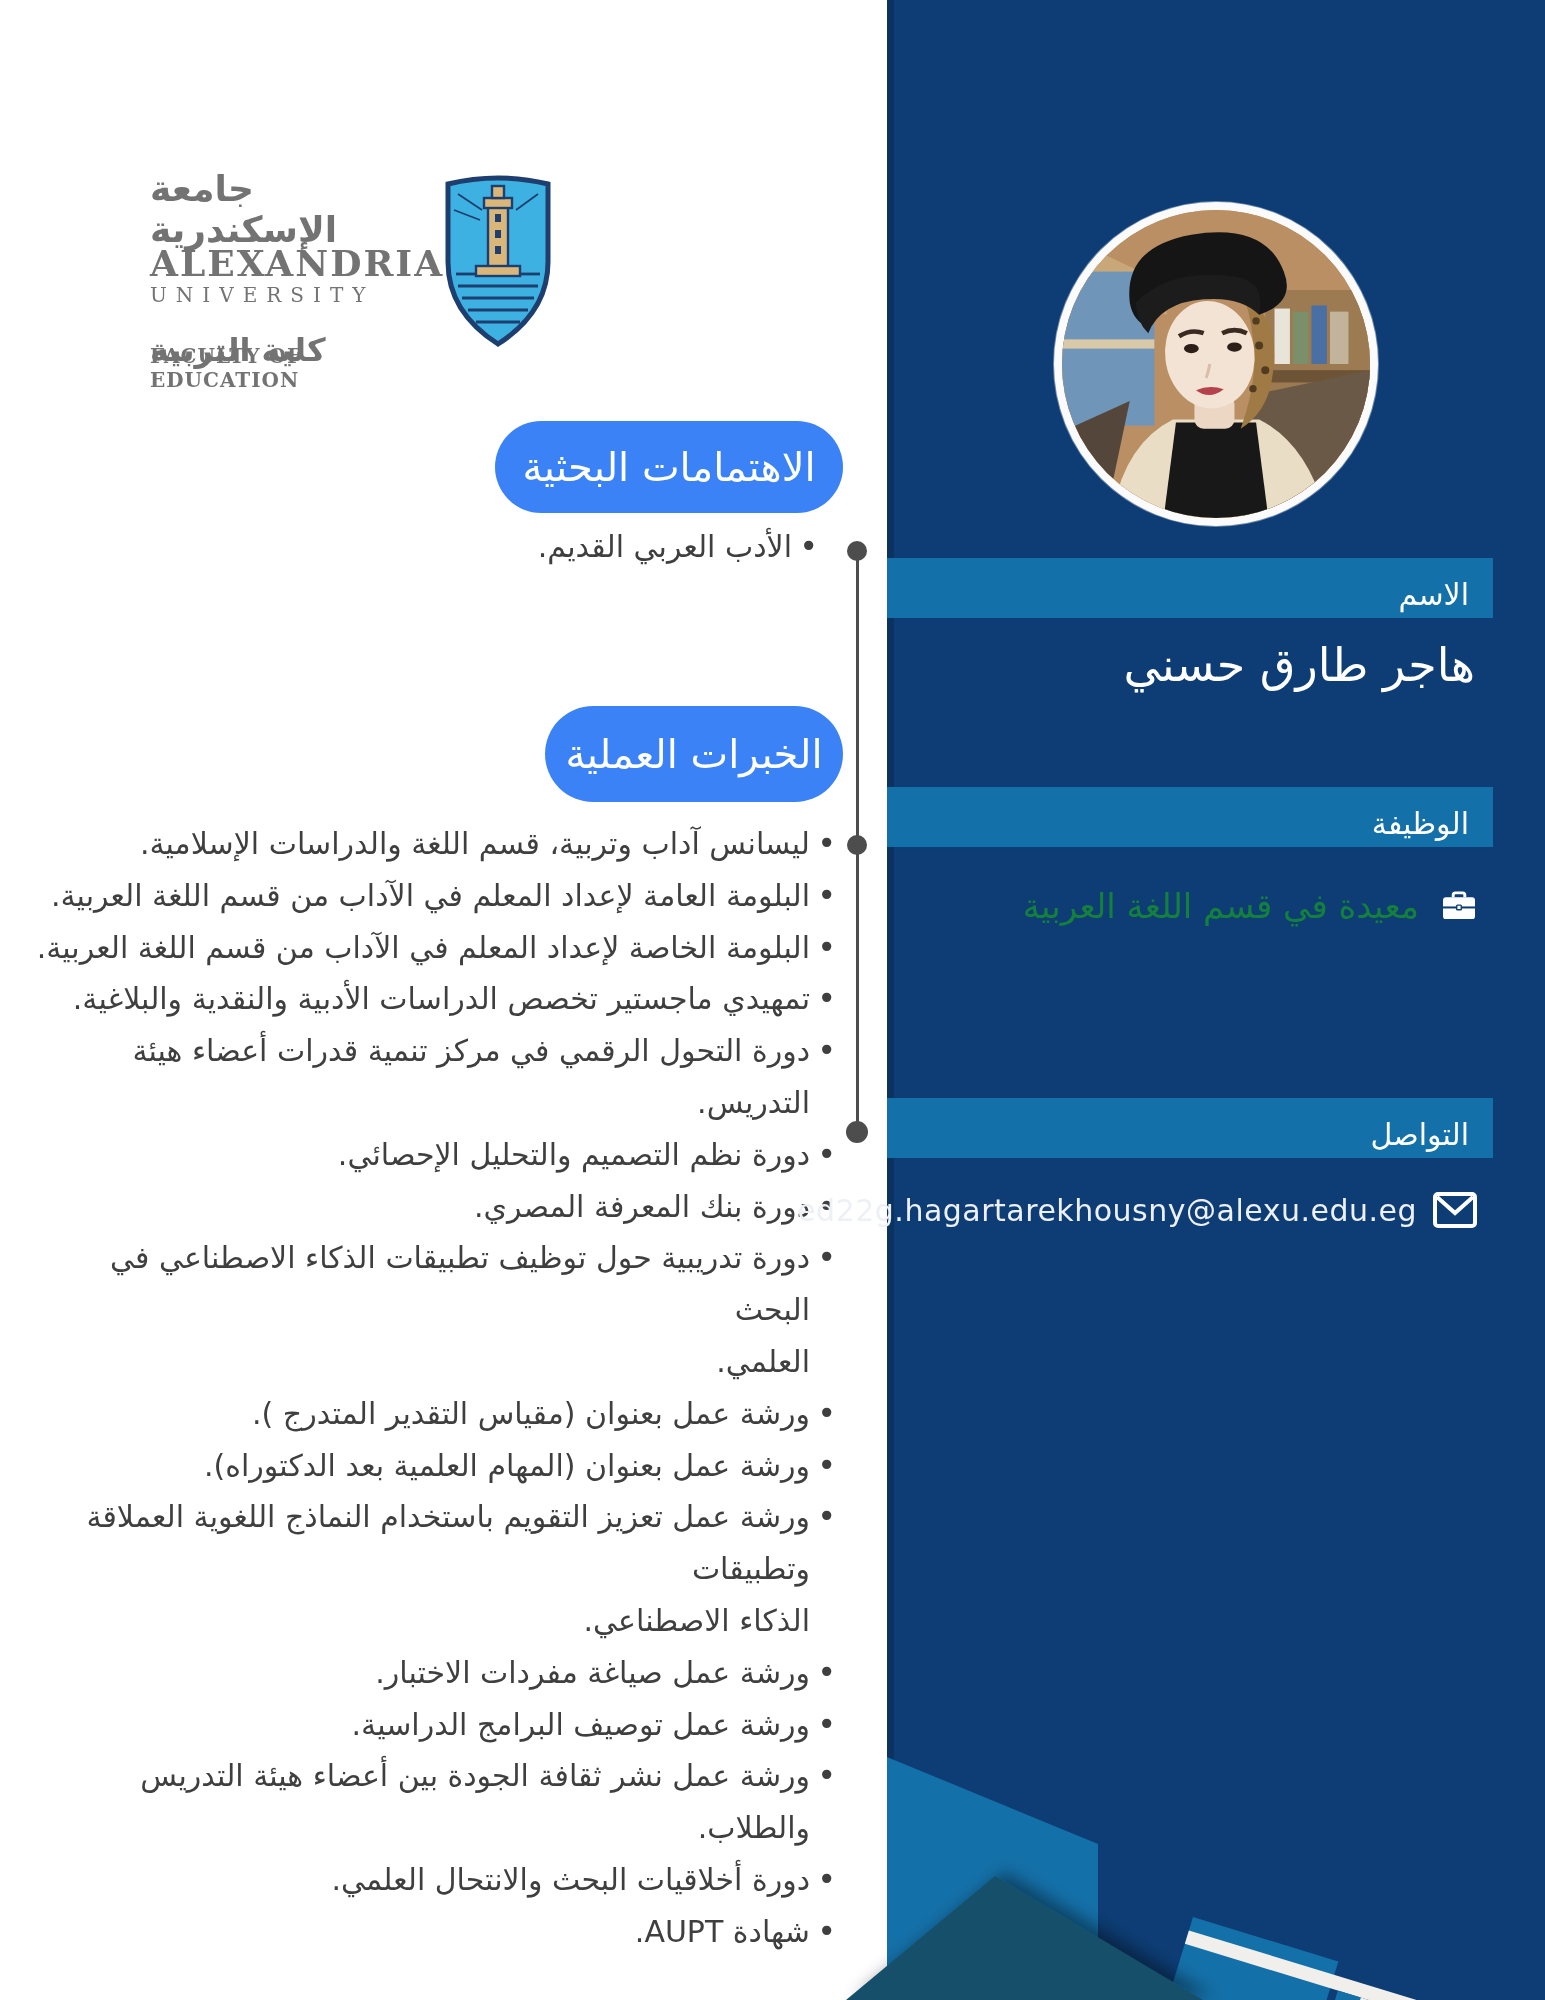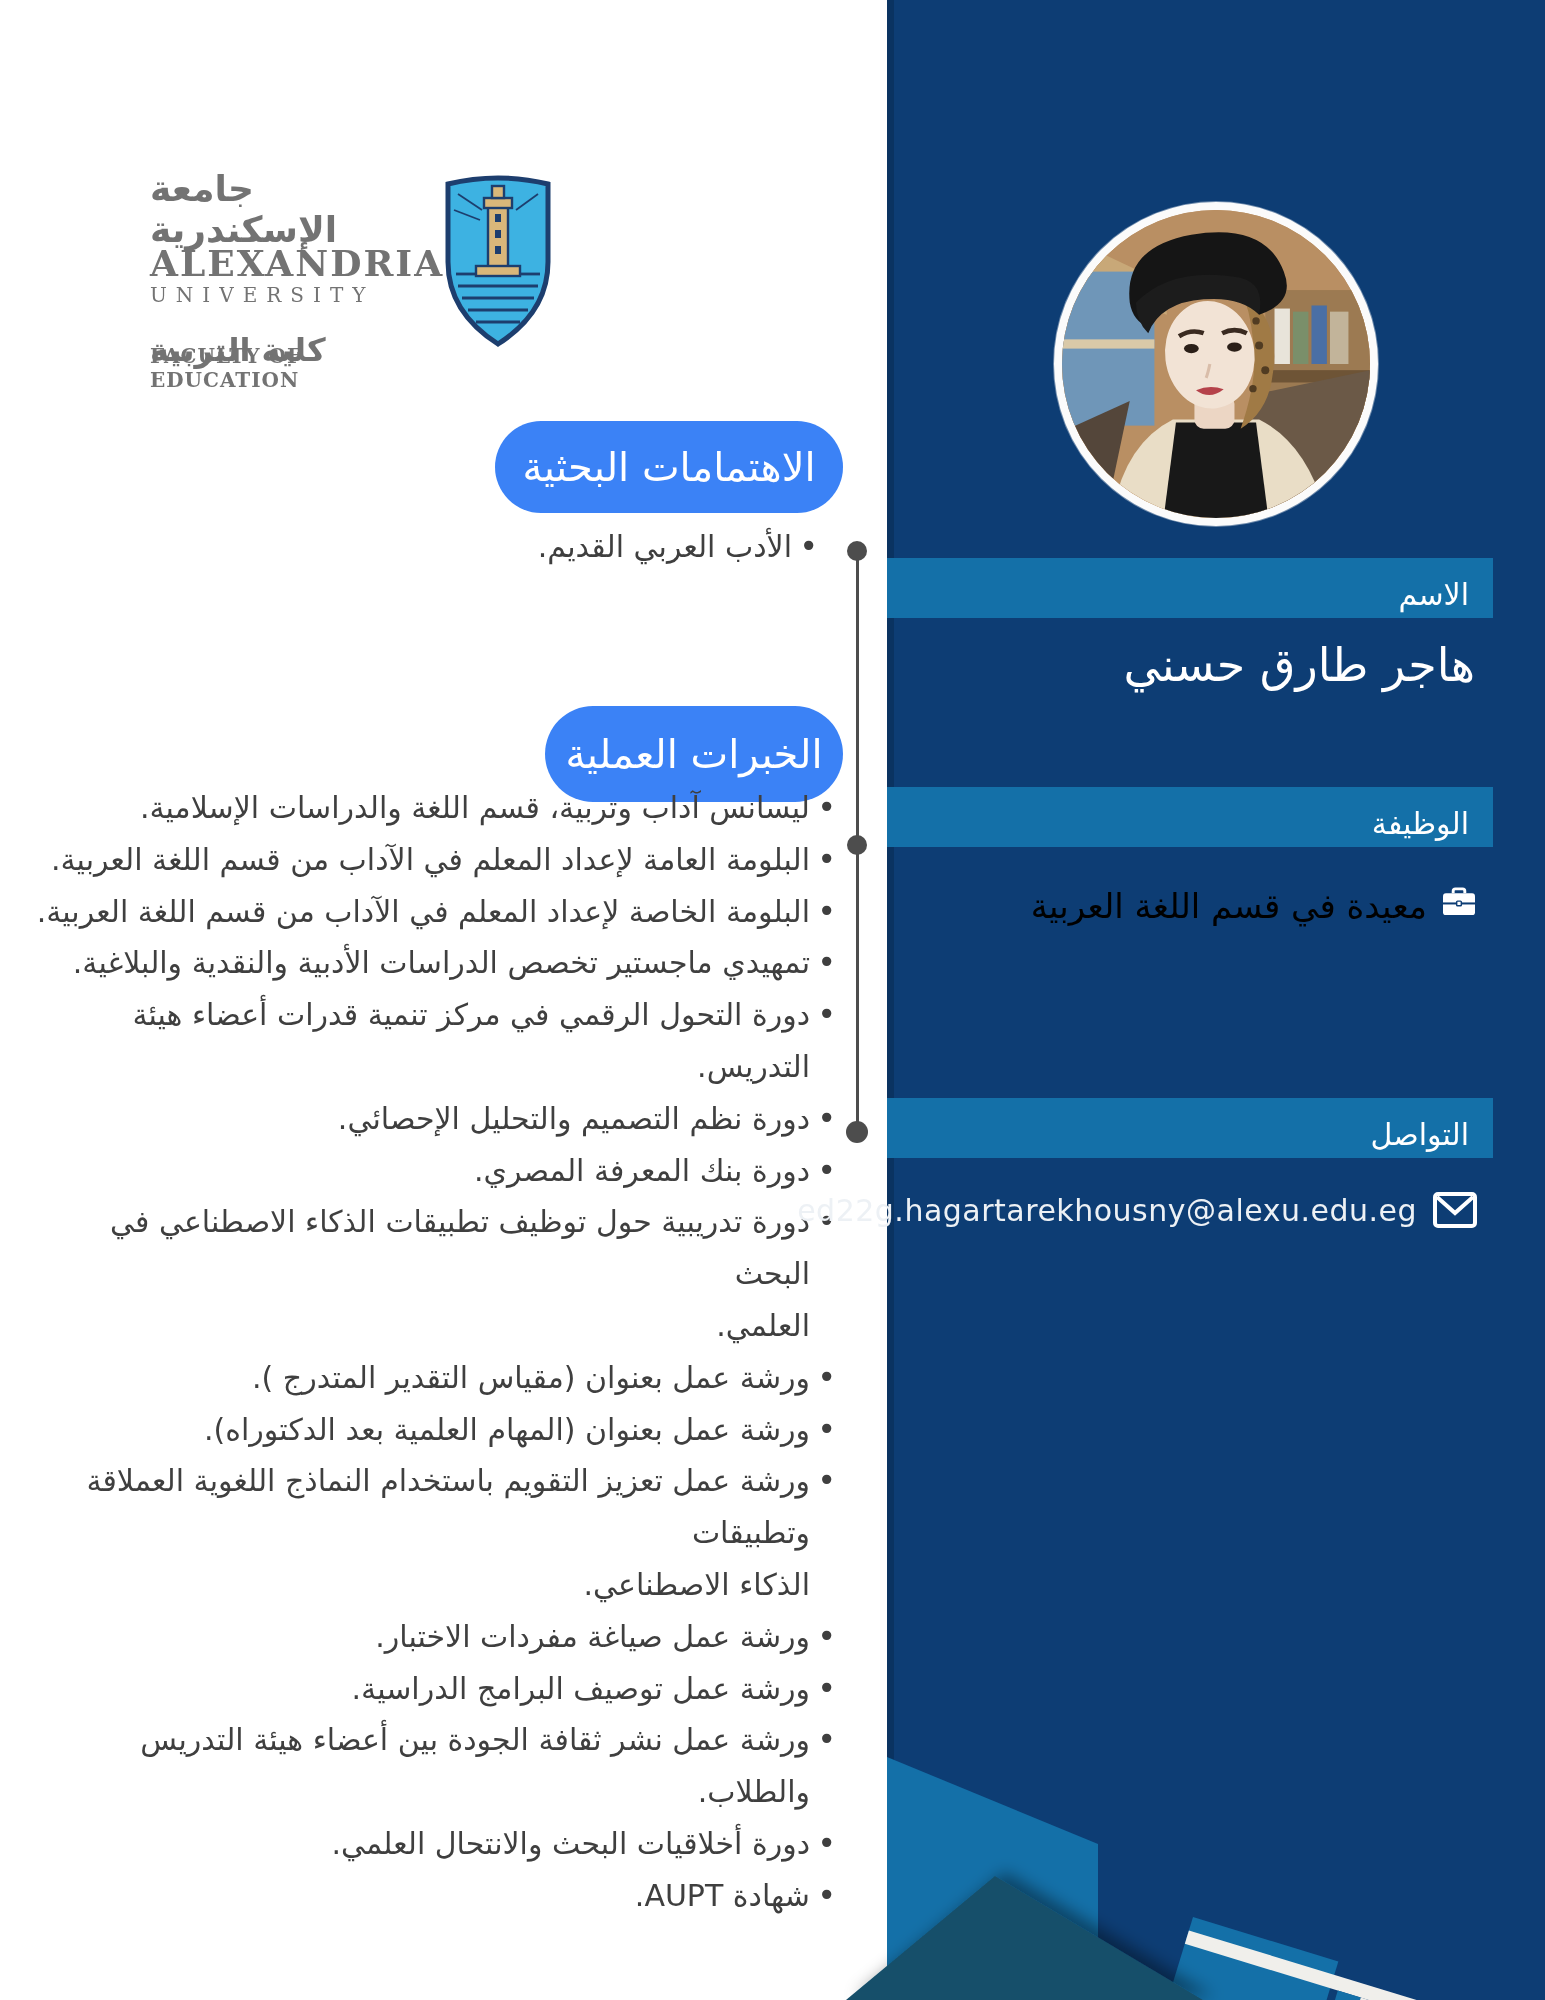--- a/index.html
+++ b/index.html
@@ -21,21 +21,21 @@
     color:#ffffff;display:flex;align-items:center;justify-content:flex-end;
     padding:12px 24px 0 0;box-sizing:border-box;font-size:30px;
   }
   .band-name{top:558px;} .band-job{top:787px;} .band-contact{top:1098px;}
   .name-value{
     position:absolute;right:70px;top:638px;color:#ffffff;font-size:46px;
     direction:rtl;white-space:nowrap;
   }
   .job-row{
     position:absolute;right:68px;top:886px;direction:rtl;display:flex;
-    align-items:flex-start;gap:14px;color:#000000;font-size:34px;white-space:nowrap;
+    align-items:center;gap:22px;color:#15803d;font-size:34px;white-space:nowrap;
   }
   .contact-row{
     position:absolute;right:68px;top:1192px;direction:rtl;display:flex;
     align-items:center;gap:16px;color:#edf1f5;font-size:30px;white-space:nowrap;
   }
   .contact-row .email{direction:ltr;unicode-bidi:embed;letter-spacing:.5px;}
   
   .logo{position:absolute;left:150px;top:168px;width:402px;height:222px;}
   .logo .t{position:absolute;left:0;width:292px;text-align:left;color:#737373;}
   .logo-calligraphy{top:0;font-size:36px;font-weight:bold;direction:rtl;}
@@ -52,21 +52,21 @@
   .pill-experience{left:545px;top:706px;width:298px;height:96px;}
   ul.dotlist{
     list-style:none;margin:0;padding:0;position:absolute;direction:rtl;
     color:#3f3f3f;font-size:30px;line-height:51.8px;
   }
   ul.dotlist li{position:relative;padding-right:28px;white-space:pre-line;}
   ul.dotlist li::before{
     content:"\2022";position:absolute;right:2px;top:0;color:#3f3f3f;font-size:32px;
   }
   .research-list{left:395px;top:521px;width:425px;}
-  .exp-list{left:35px;top:782px;width:803px;}
+  .exp-list{left:35px;top:818px;width:803px;}
   .timeline-line{position:absolute;left:856px;top:551px;width:3px;height:581px;background:#4d4d4d;}
   .tl-dot{position:absolute;width:20px;height:20px;border-radius:50%;background:#4d4d4d;}
   .tl-dot.d1{left:847px;top:541px;}
   .tl-dot.d2{left:847px;top:835px;}
   .tl-dot.d3{left:846px;top:1121px;width:22px;height:22px;}
   .deco{position:absolute;left:0;top:0;width:1545px;height:2000px;pointer-events:none;}
 </style>
 </head>
 <body>
 

